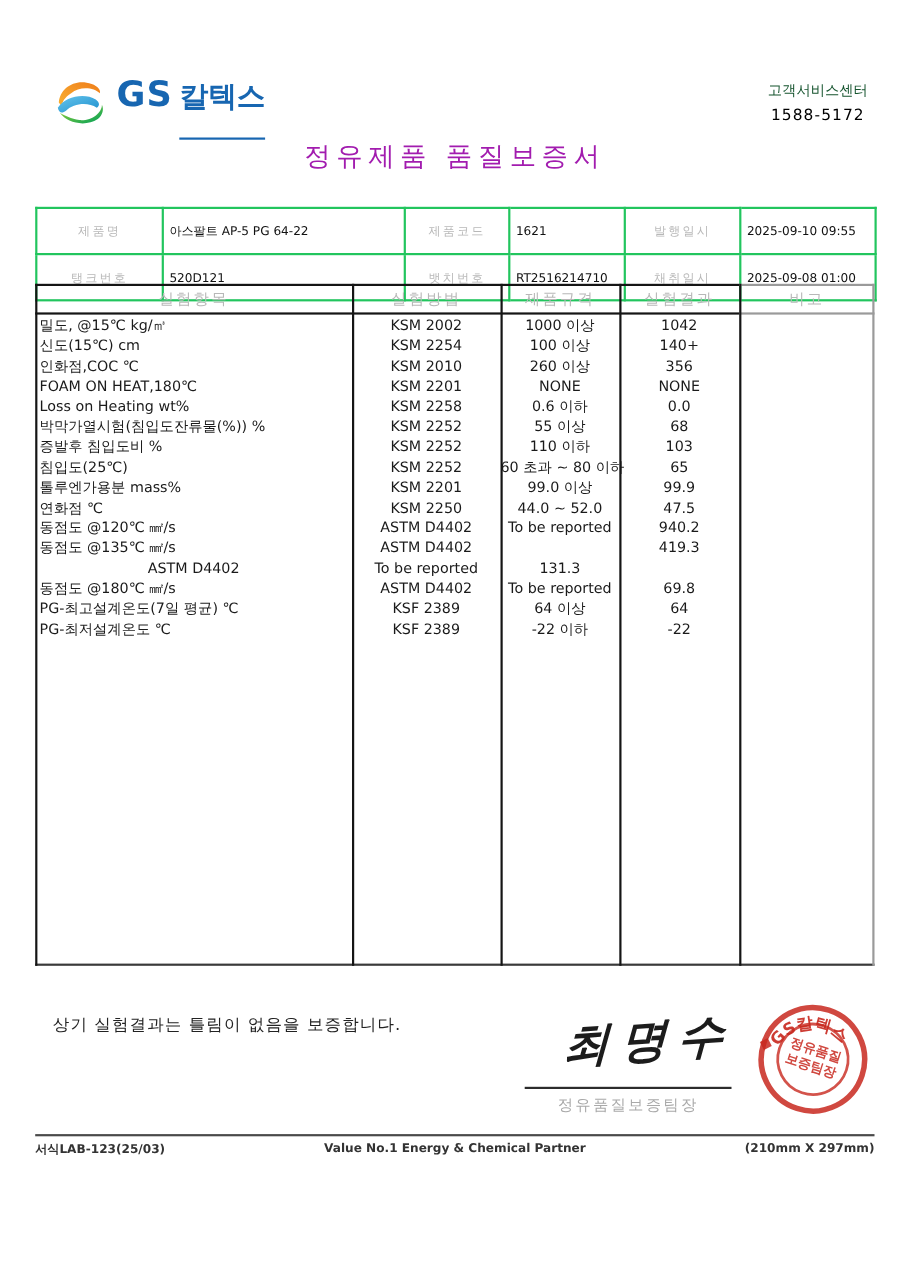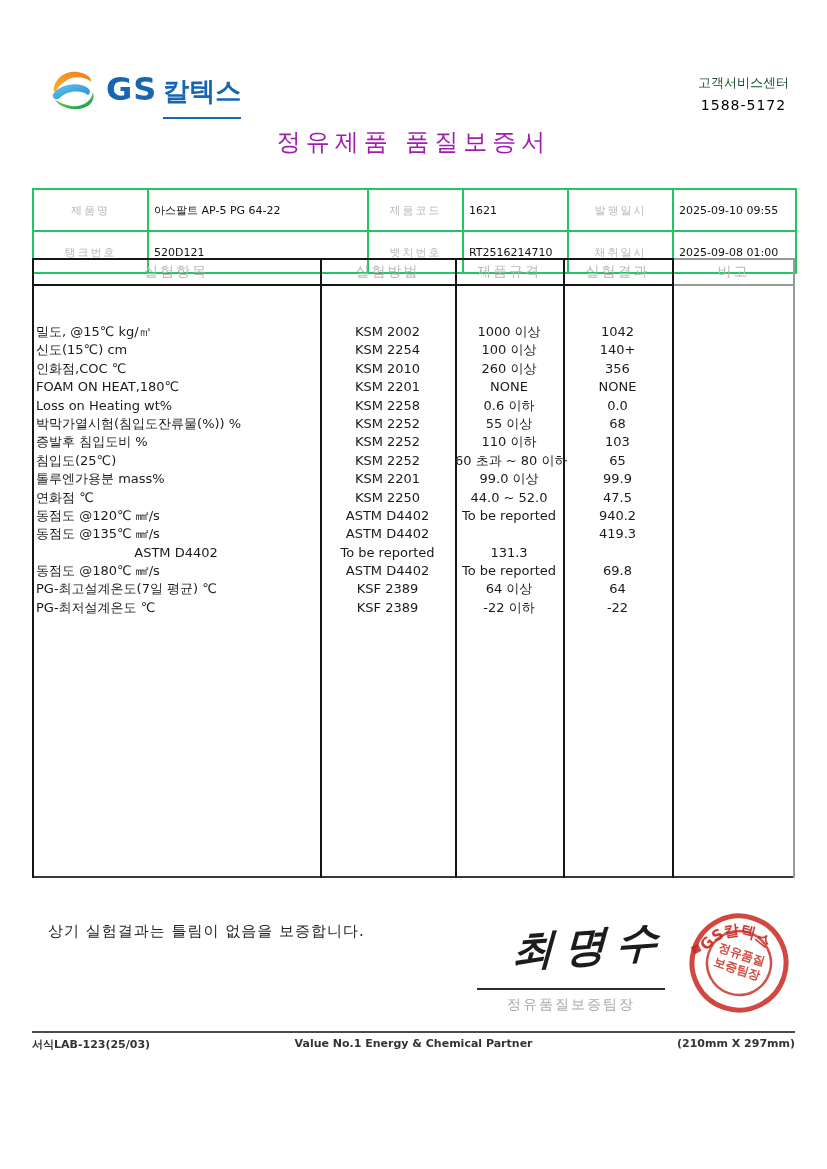--- a/index.html
+++ b/index.html
@@ -5,42 +5,42 @@
   * { margin:0; padding:0; box-sizing:border-box; }
   html,body { background:#ffffff; }
   body { width:827px; height:1169px; position:relative; font-family:"DejaVu Sans","Liberation Sans",sans-serif; color:#1a1a1a; }
   .page { position:absolute; inset:0; background:#fff; }
 
   
   .logo { position:absolute; left:46px; top:66px; display:flex; align-items:center; gap:4px; }
   .logo-mark { width:56px; height:56px; }
   .logo-text { display:flex; align-items:baseline; gap:6px; color:#1766b1; }
   .logo-gs { font-size:32px; font-weight:bold; letter-spacing:1px; }
-  .logo-brand { font-size:26px; font-weight:bold; border-bottom:2px solid #1766b1; padding-bottom:8px; }
+  .logo-brand { font-size:26px; font-weight:bold; border-bottom:2px solid #1766b1; padding-bottom:20px; }
   .svc { position:absolute; right:38px; top:72px; text-align:center; line-height:1.7; }
   .svc-label { font-size:13px; color:#14532d; }
   .svc-phone { font-size:14px; color:#000000; letter-spacing:1px; }
   .doc-title { position:absolute; left:0; right:0; top:126px; text-align:center; font-size:24px; letter-spacing:5px; color:#a21caf; }
 
   
   .info-table { position:absolute; left:32px; top:188px; width:763px; border-collapse:collapse; table-layout:fixed; }
   .info-table td { border:2px solid #22c55e; height:42px; font-size:11px; overflow:hidden; white-space:nowrap; }
   .info-table td.lbl { color:#b8b8b8; text-align:center; letter-spacing:2px; }
   .info-table td.val { color:#111; text-align:left; padding-left:5px; }
 
   
   .rt { position:absolute; left:32px; top:258px; width:763px; height:620px; }
   .rt .vline { position:absolute; top:0; width:2px; height:620px; background:#151515; }
   .rt .vline.gray { background:#9a9a9a; }
   .rt .hseg { position:absolute; height:2px; background:#151515; }
   .rt .hseg.gray { background:#9a9a9a; }
   .rt .hseg.bottom { background:#3a3a3a; }
   .rt-head { position:absolute; left:0; top:0; width:763px; height:28px; display:grid; grid-template-columns:288px 135px 108px 109px 123px; align-items:center; }
   .rt-head span { text-align:center; font-size:14px; color:#b8b8b8; letter-spacing:2px; }
-  .rt-body { position:absolute; left:0; top:30px; width:681px;margin-top:35px; }
+  .rt-body { position:absolute; left:0; top:30px; width:681px; }
   .t-row { display:grid; grid-template-columns:288px 135px 108px 109px 123px; height:18.4px; line-height:18.4px; font-size:13px; }
   .t-row .c { white-space:nowrap; }
   .c-item { text-align:left; padding-left:4px; }
   .c-method, .c-spec, .c-result, .c-remark { text-align:center; }
 
   
   .statement { position:absolute; left:48px; top:922px; font-size:15px; color:#222; letter-spacing:1px; }
   .sig-name { position:absolute; left:505px; top:918px; width:170px; text-align:center; font-family:"DejaVu Serif","Liberation Serif",serif; font-style:italic; font-weight:bold; font-size:42px; color:#1c1c1c; transform:rotate(-4deg) skewX(-6deg); letter-spacing:10px; white-space:nowrap; }
   .sig-line { position:absolute; left:477px; top:988px; width:188px; border-top:2px solid #2c2c2c; }
   .sig-title { position:absolute; left:477px; top:996px; width:188px; text-align:center; font-size:14px; color:#a9a9a9; letter-spacing:2px; }

